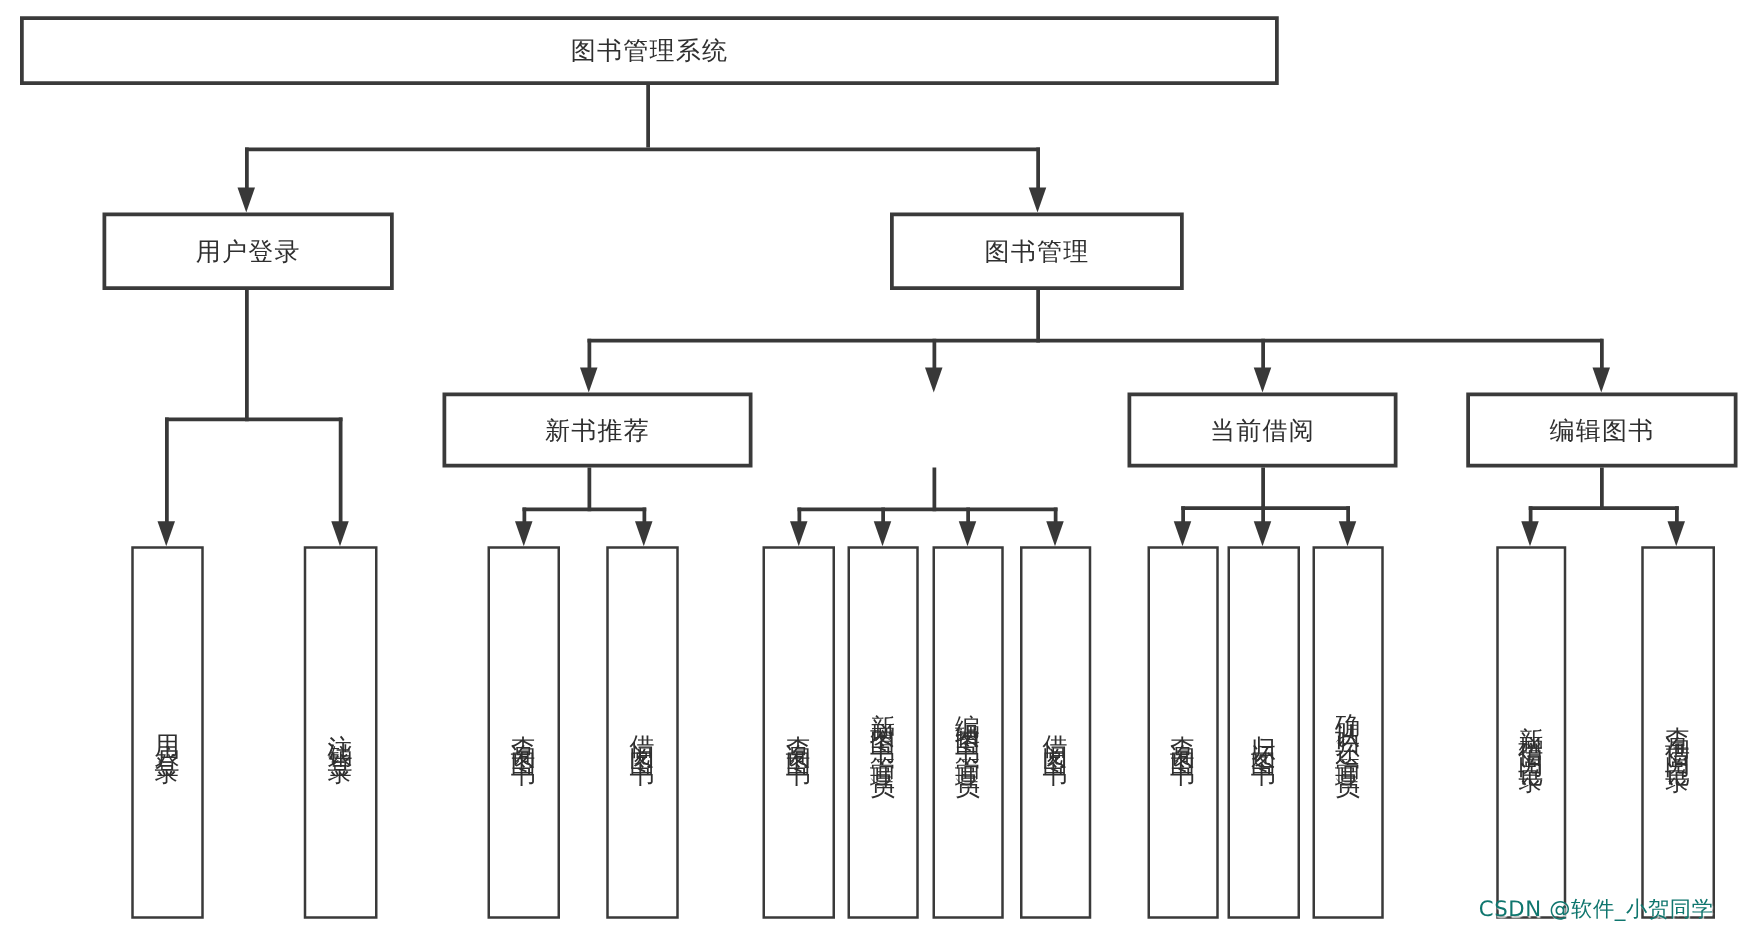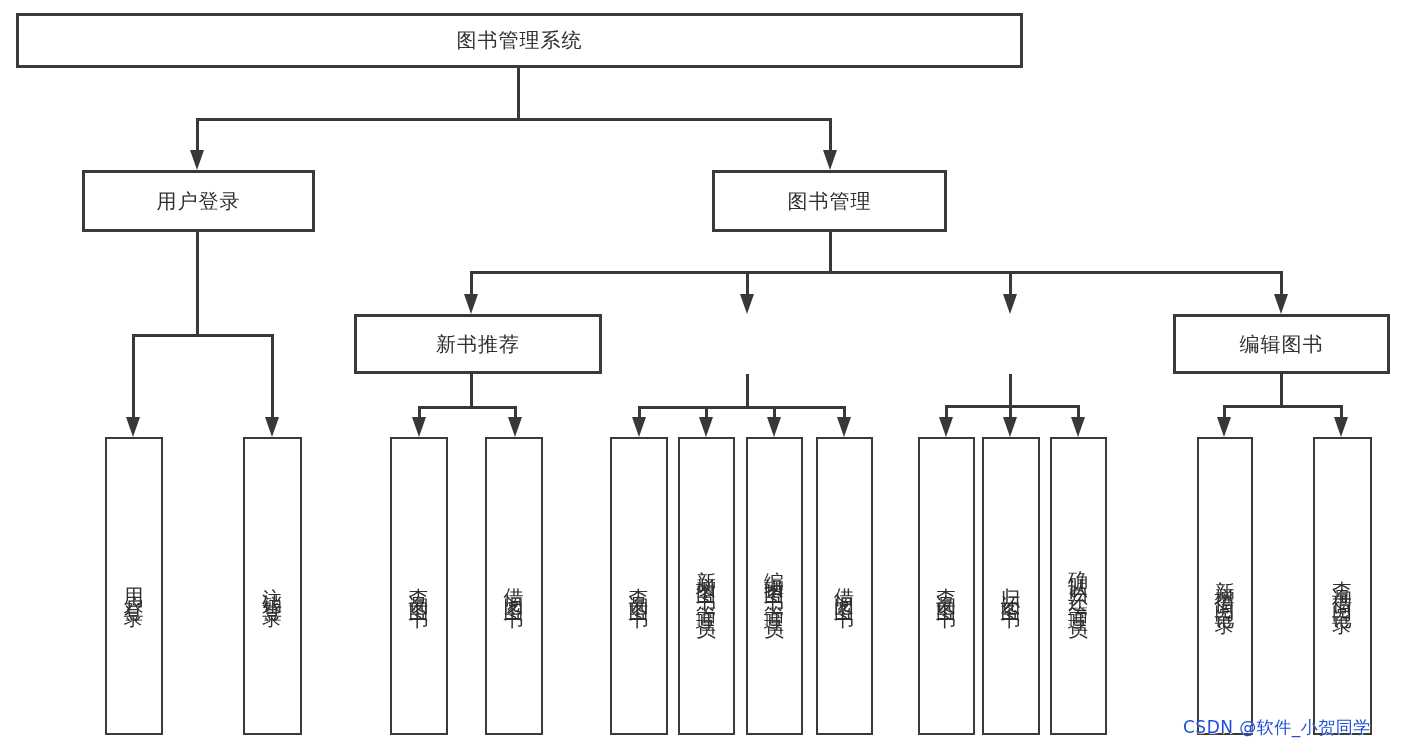--- a/index.html
+++ b/index.html
@@ -22,21 +22,21 @@
   .v-line, .h-line { position:absolute; background:#383838; }
   .v-line { width:3px; }
   .h-line { height:3px; }
   .arrow {
     position:absolute; width:0; height:0;
     border-left:7px solid transparent; border-right:7px solid transparent;
     border-top:20px solid #383838;
   }
   #watermark {
     position:absolute; left:1183px; top:716px; z-index:10;
-    font-size:17px; color:#1d4ed8; letter-spacing:0.5px;
+    font-size:17px; color:#0f766e; letter-spacing:0.5px;
     text-shadow:1px 1px 1px rgba(255,255,255,0.85);
     white-space:nowrap;
   }
 </style>
 </head>
 <body>
 
 <div id="canvas">
 
   <div class="node big" style="left:16px;top:13px;width:1007px;height:55px;">
@@ -70,20 +70,23 @@
   <div class="arrow" style="left:464px;top:294px;"></div>
   <div class="v-line" style="left:746px;top:271px;height:24px;"></div>
   <div class="arrow" style="left:740px;top:294px;"></div>
   <div class="v-line" style="left:1009px;top:271px;height:24px;"></div>
   <div class="arrow" style="left:1003px;top:294px;"></div>
   <div class="v-line" style="left:1280px;top:271px;height:24px;"></div>
   <div class="arrow" style="left:1274px;top:294px;"></div>
 
   <div class="node big" style="left:354px;top:314px;width:248px;height:60px;">
     <span>新书推荐</span>
+  </div>
+  <div class="node big" style="left:902px;top:314px;width:216px;height:60px;">
+    <span>当前借阅</span>
   </div>
   <div class="node big" style="left:1173px;top:314px;width:217px;height:60px;">
     <span>编辑图书</span>
   </div>
 
   <div class="v-line" style="left:470px;top:374px;height:35px;"></div>
   <div class="h-line" style="left:418px;top:406px;width:99px;"></div>
   <div class="v-line" style="left:418px;top:406px;height:13px;"></div>
   <div class="arrow" style="left:412px;top:417px;"></div>
   <div class="v-line" style="left:514px;top:406px;height:13px;"></div>

